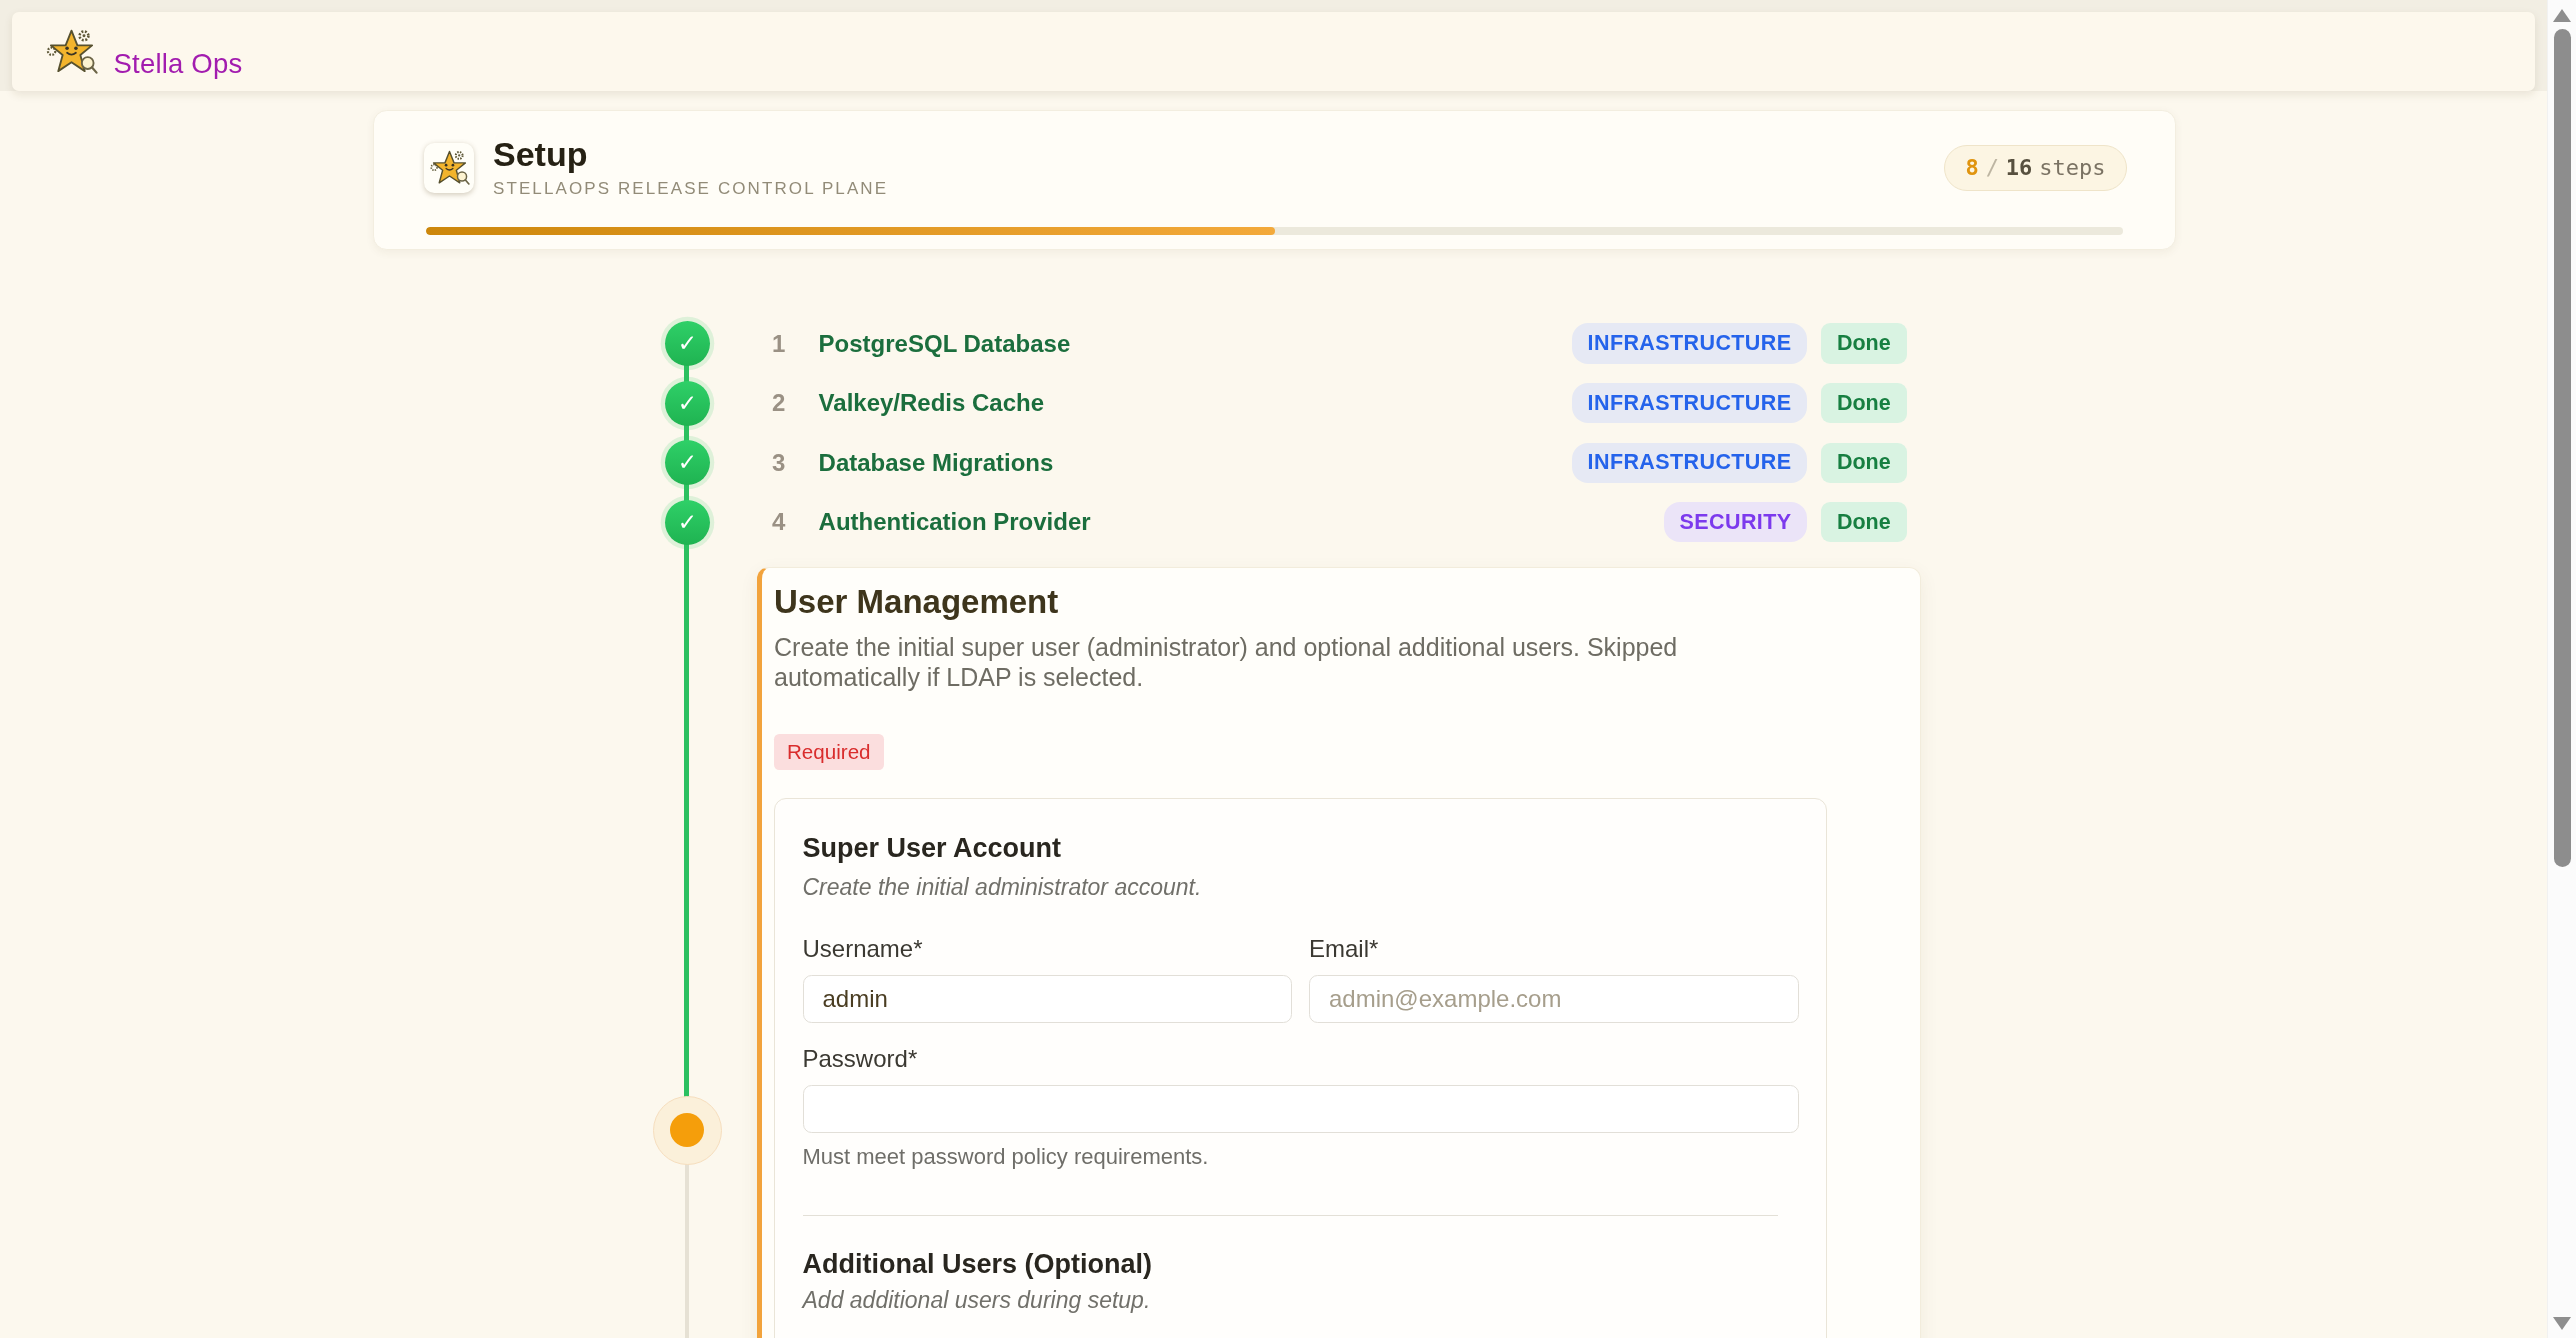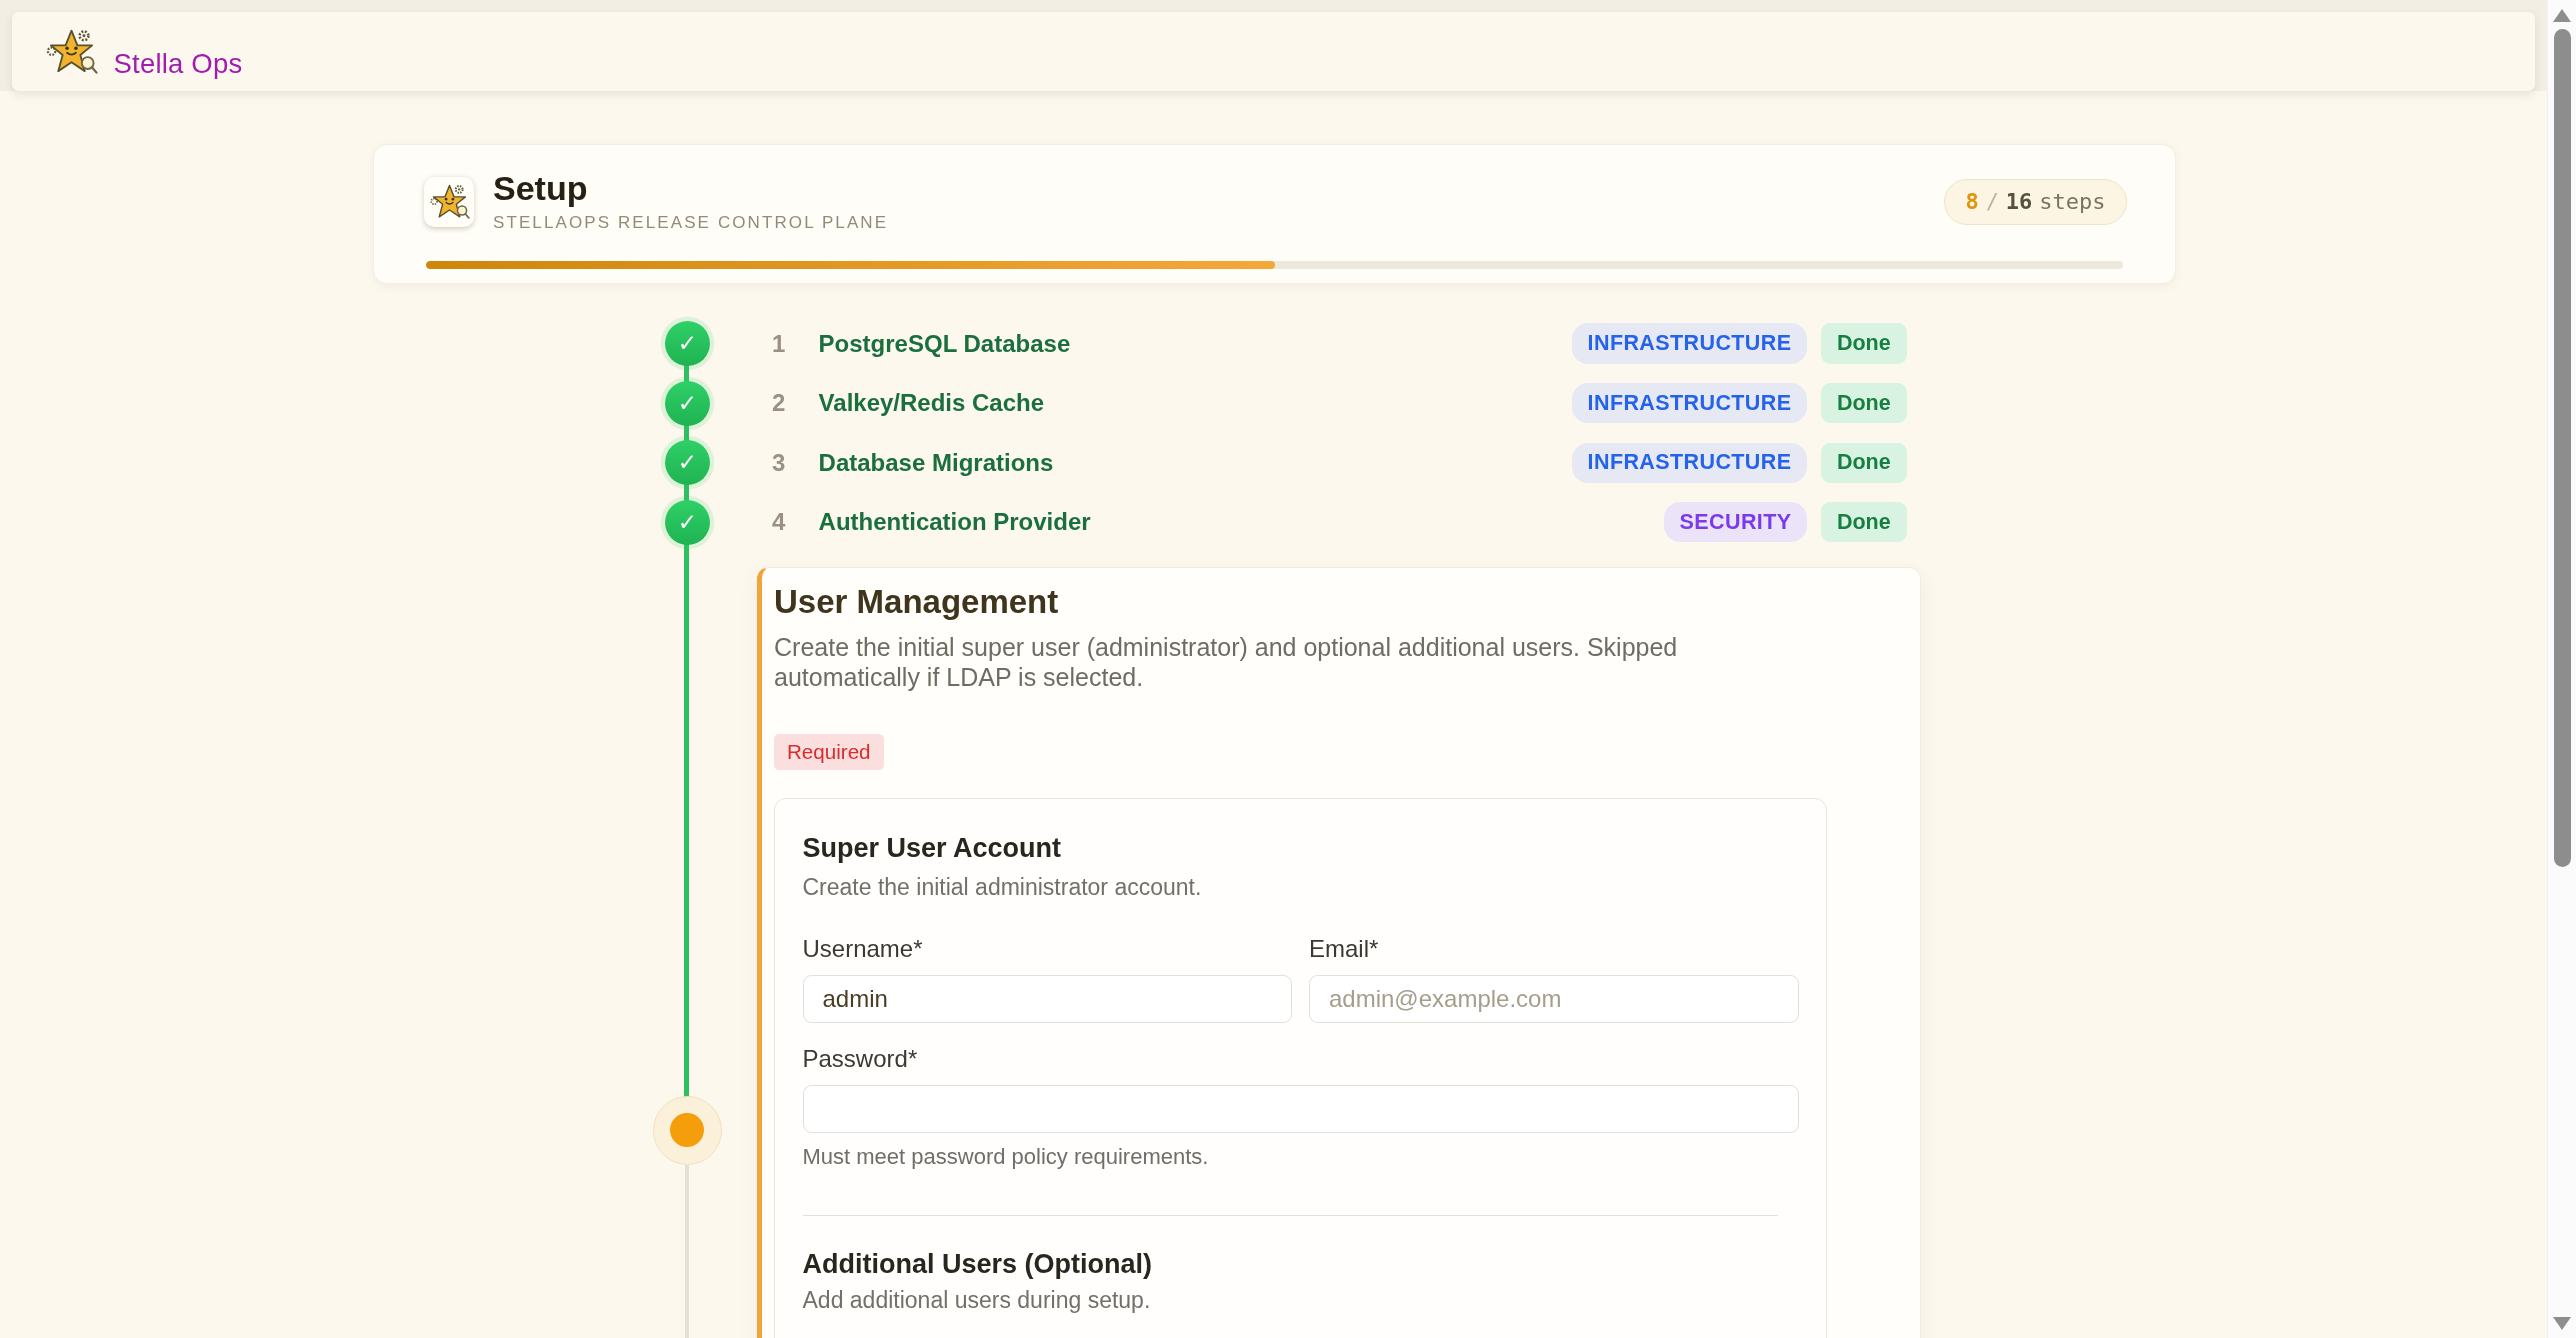--- a/index.html
+++ b/index.html
@@ -30,21 +30,21 @@
   .app-header{
     position:absolute;top:12px;left:12px;right:41px;height:79px;z-index:3;
     background:#fdf8ed;border-radius:6.9px;
     box-shadow:0 3.4px 8.6px rgba(80,60,20,0.10);
     display:flex;align-items:center;padding:0 33px;gap:15.5px;
   }
   .brand-logo{width:53px;height:48px;display:inline-block;}
   .brand-name{font-size:27.5px;font-weight:400;color:#a21caf;letter-spacing:0.2px;margin-top:24px;}
   
   .setup-card{
-    position:absolute;left:373px;top:144px;width:1803px;height:140px;z-index:2;
+    position:absolute;left:373px;top:110px;width:1803px;height:140px;z-index:2;
     background:#fffdf7;border:0.9px solid #f3eee0;border-radius:13.7px;
     box-shadow:0 2.6px 8.6px rgba(90,70,30,0.06);
   }
   .setup-head{display:flex;align-items:center;gap:19px;padding:26px 48px 0 50px;}
   .setup-logo-tile{
     width:50px;height:50px;border-radius:10.3px;background:#fffef8;
     box-shadow:0 1.7px 5.2px rgba(90,70,30,0.25);
     display:flex;align-items:center;justify-content:center;flex:0 0 auto;
   }
   .setup-logo-tile svg{width:41px;height:38px;}
@@ -104,21 +104,21 @@
   .um-desc{margin-top:10.3px;width:953px;font-size:25px;line-height:30px;color:#6e6c63;}
   .required-badge{
     display:inline-block;margin-top:17px;font-size:20.6px;color:var(--req-fg);
     background:var(--req-bg);padding:6px 13px;border-radius:5.2px;
   }
   .form-card{
     margin-top:28px;width:1053px;background:#fffefc;
     border:0.9px solid #eae5d8;border-radius:12px;padding:34px 27.5px 52px 27.5px;
   }
   .form-h2{margin:0;font-size:27px;font-weight:700;color:#29261f;}
-  .form-sub{margin-top:10.3px;font-size:23px;color:#71706a;}
+  .form-sub{margin-top:10.3px;font-size:23px;color:#71706a;font-style:italic;}
   .field-grid{margin-top:34px;display:grid;grid-template-columns:1fr 1fr;column-gap:17px;row-gap:0;}
   .field-label{display:block;font-size:24px;font-weight:500;color:#3b3932;margin-bottom:12px;}
   .text-input{
     width:100%;height:48px;background:#ffffff;border:0.9px solid #e2dfd8;border-radius:8.6px;
     padding:0 19px;font-size:24px;color:#4a3d22;outline:none;
     font-family:"Liberation Sans","DejaVu Sans",sans-serif;
   }
   .text-input::placeholder{color:#a69e8c;}
   .password-block{margin-top:22px;}
   .field-hint{margin-top:11px;font-size:22px;color:#6f6e69;}

